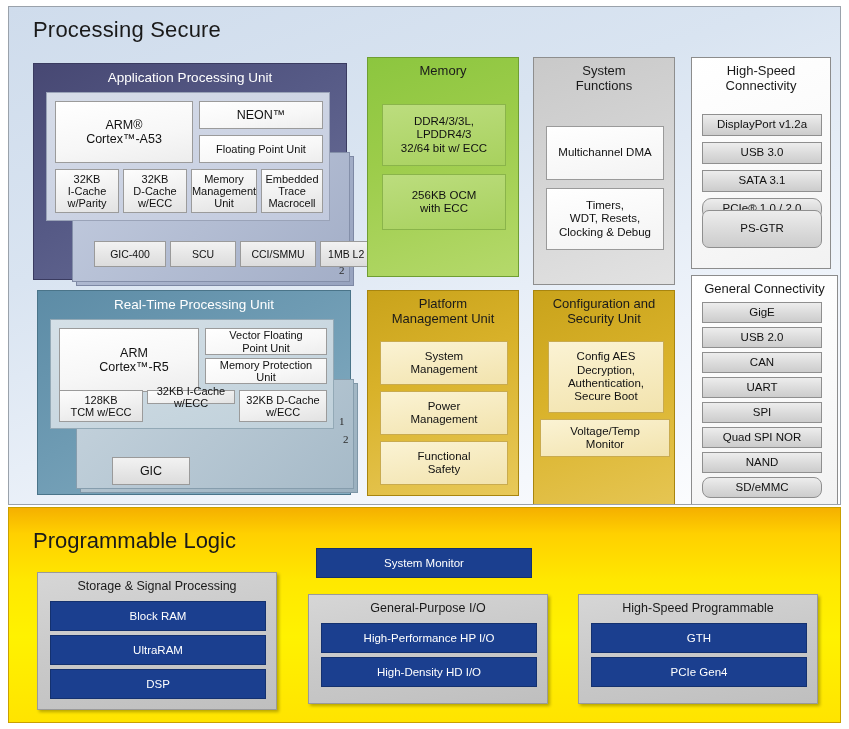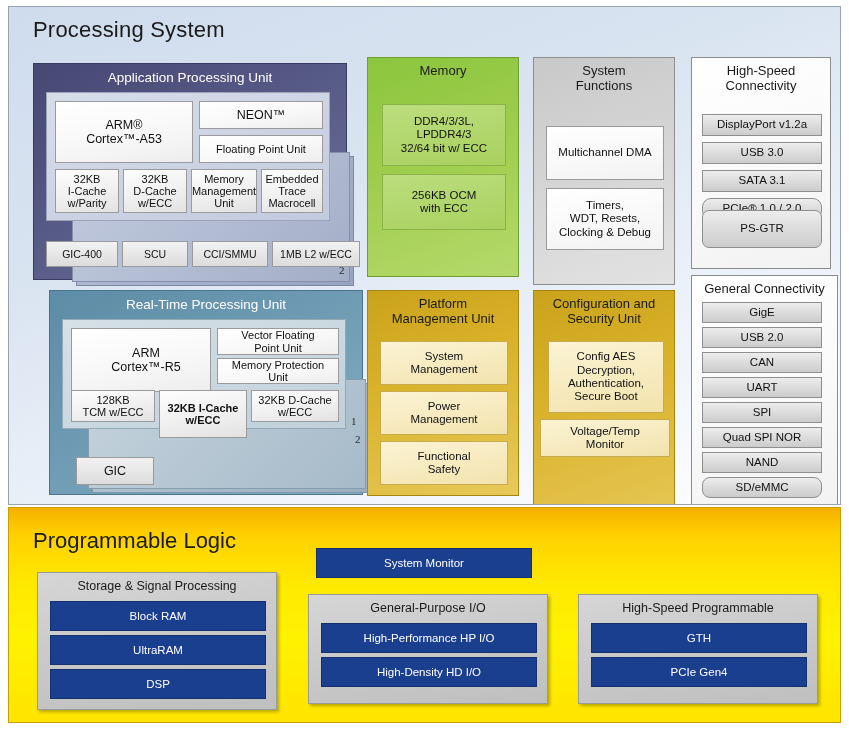--- a/index.html
+++ b/index.html
@@ -65,26 +65,26 @@
   }
   .cell.white { background:linear-gradient(170deg,#ffffff 0%,#f7f7f7 60%,#ededed 100%); }
 
   
   .apu-busrow { position:absolute; left:12px; top:177px; width:290px; height:26px; }
   .busbtn {
     position:absolute; top:0; height:26px;
     background:linear-gradient(180deg,#f2f2f2,#dcdcdc);
     border:1px solid #9a9a9a;
     display:flex; align-items:center; justify-content:center;
-    font-size:10.5px; color:#111;
+    font-size:10.5px; color:#111;margin-left:48px;
   }
 
   
   .rpu {
-    left:40px; top:283px; width:314px; height:205px;
+    left:28px; top:283px; width:314px; height:205px;
     background:linear-gradient(150deg,#5d8ca6 0%,#6e9bb3 45%,#86aec3 100%);
     border:1px solid #4a7489;
   }
   .rpu-title { position:absolute; left:0; top:6px; width:100%; text-align:center;
     font-size:13.5px; color:#ffffff; }
   .rstack2 { position:absolute; left:42px; top:92px; width:278px; height:110px;
     background:linear-gradient(135deg,#b9c9d4,#9ab0bf); border:1px solid #7e96a7; }
   .rstack1 { position:absolute; left:38px; top:88px; width:278px; height:110px;
     background:linear-gradient(135deg,#c5d3dd,#a6bac8); border:1px solid #869dad; }
   .rpu-core { position:absolute; left:12px; top:28px; width:284px; height:110px;
@@ -133,21 +133,21 @@
     display:flex; align-items:center; justify-content:center;
     font-size:11.5px; color:#ffffff; text-align:center;
   }
 </style>
 </head>
 <body>
 
 <div id="root">
 
   <div class="ps-section">
-    <div class="ps-title">Processing System</div>
+    <div class="ps-title">Processing Secure</div>
 
     <div class="abs apu">
       <div class="apu-title">Application Processing Unit</div>
 
       <div class="stack2"></div>
       <div class="stack1"></div>
       <div class="numlbl" style="left:301px; top:182px;">1</div>
       <div class="numlbl" style="left:305px; top:200px;">2</div>
 
       <div class="apu-core">
@@ -176,21 +176,21 @@
       <div class="rstack1"></div>
       <div class="numlbl" style="left:301px; top:124px;">1</div>
       <div class="numlbl" style="left:305px; top:142px;">2</div>
 
       <div class="rpu-core">
         <div class="cell white" style="left:8px; top:8px; width:140px; height:64px; font-size:12.5px;padding-left:12px;">ARM<br>Cortex™-R5</div>
         <div class="cell white" style="left:154px; top:8px; width:122px; height:27px;">Vector Floating<br>Point Unit</div>
         <div class="cell white" style="left:154px; top:38px; width:122px; height:26px;">Memory Protection<br>Unit</div>
 
         <div class="cell" style="left:8px; top:70px; width:84px; height:32px;">128KB<br>TCM w/ECC</div>
-        <div class="cell" style="left:96px; top:70px; width:88px; height:48px;font-weight:bold;">32KB I-Cache<br>w/ECC</div>
+        <div class="cell" style="left:96px; top:70px; width:88px; height:14px;">32KB I-Cache<br>w/ECC</div>
         <div class="cell" style="left:188px; top:70px; width:88px; height:32px;">32KB D-Cache<br>w/ECC</div>
       </div>
 
       <div class="busbtn" style="left:26px; top:166px; width:78px; height:28px; font-size:12.5px;">GIC</div>
     </div>
 
     <div class="card green" style="left:358px; top:50px; width:152px; height:220px;">
       <div class="card-title">Memory</div>
       <div class="item greenitem" style="left:14px; top:46px; width:124px; height:62px;">DDR4/3/3L,<br>LPDDR4/3<br>32/64 bit w/ ECC</div>
       <div class="item greenitem" style="left:14px; top:116px; width:124px; height:56px;">256KB OCM<br>with ECC</div>

